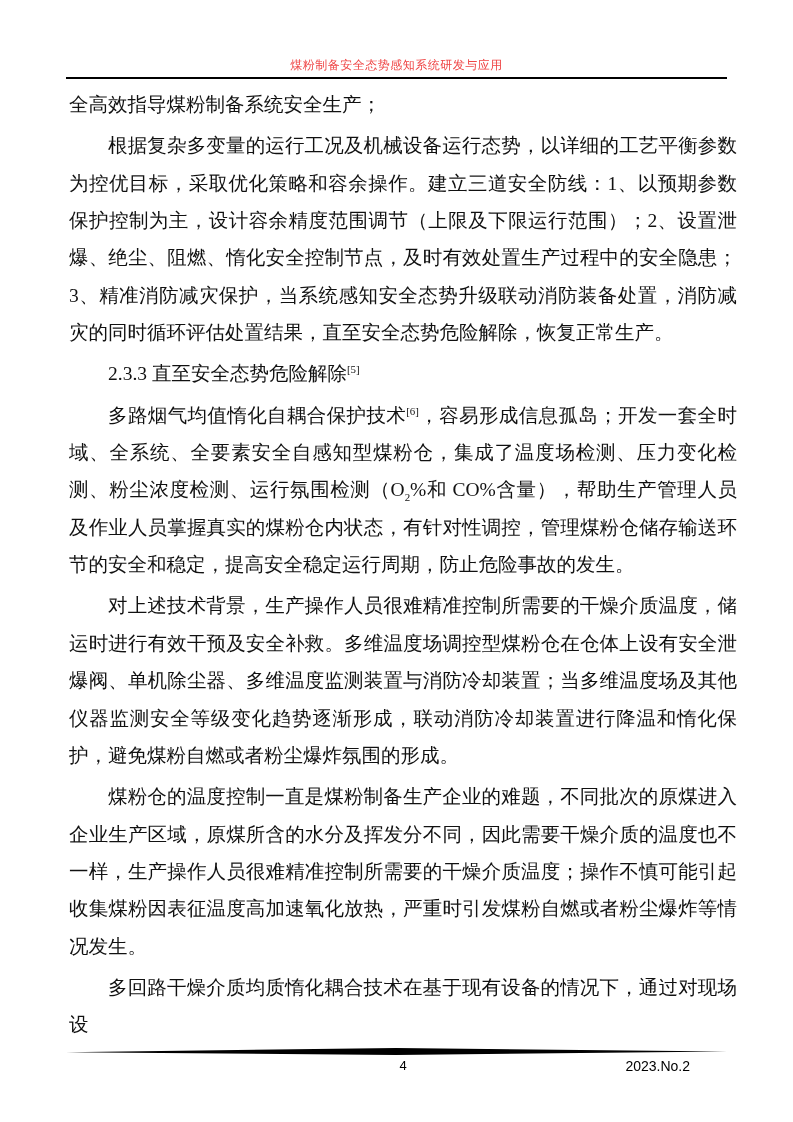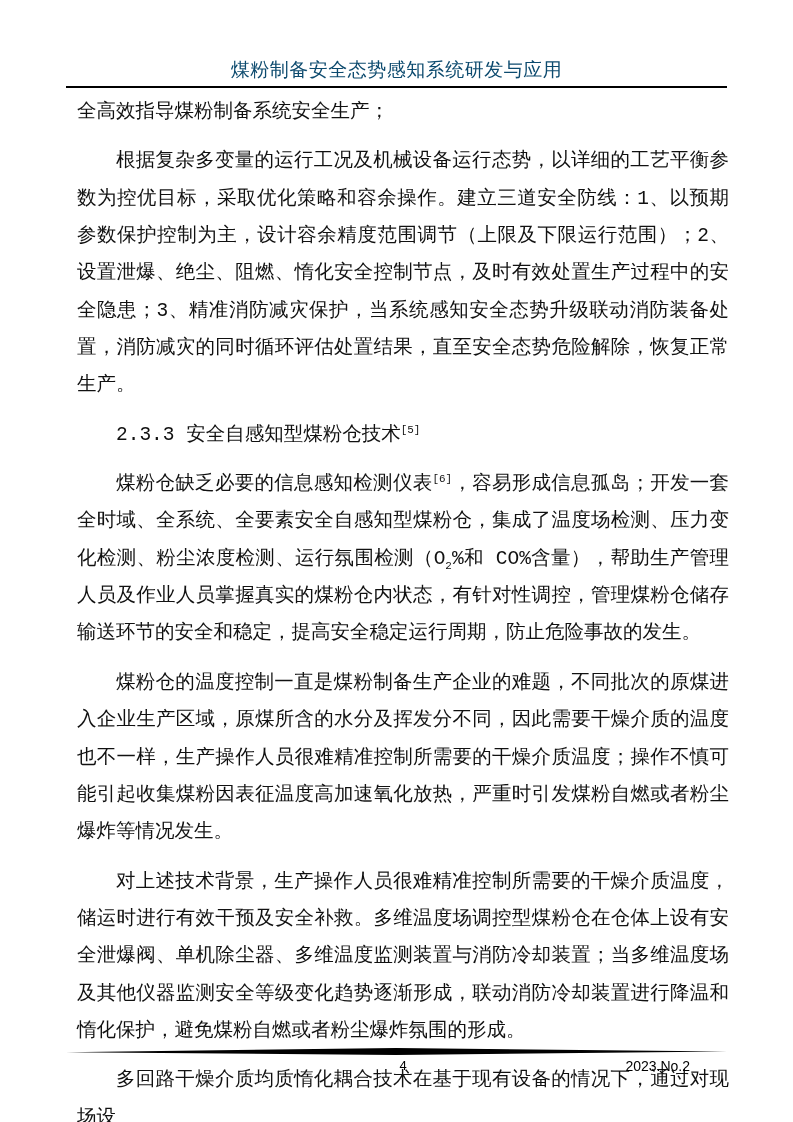--- a/index.html
+++ b/index.html
@@ -16,41 +16,40 @@
     overflow: hidden;
     font-family: "Liberation Serif", "DejaVu Serif", serif;
   }
   
   .header {
     position: absolute;
     top: 57px;
     left: 66px;
     width: 661px;
     text-align: center;
-    font-size: 19px;
+    font-size: 12px;
     letter-spacing: 0.5px;
-    color: #0c4a6e;
+    color: #ef4444;
     padding-bottom: 3px;
     border-bottom: 2px solid #000;
   }
   
   .content {
     position: absolute;
     top: 82px;
     left: 65px;
     width: 676px;
     font-size: 19.5px;
     line-height: 37.35px;
     color: #111;
   }
   .content p.block {
-    margin: 12px;
+    margin: 4px;
     text-align: justify;
     text-justify: inter-character;
-    font-family: Liberation Mono, monospace;
   }
   .content p.indent {
     text-indent: 2em;
   }
   .content sup {
     font-size: 0.56em;
     line-height: 0;
     vertical-align: super;
   }
   .content sub {
@@ -88,24 +87,24 @@
 </head>
 <body>
 
 <div class="page">
 
   <div class="header">煤粉制备安全态势感知系统研发与应用</div>
 
   <div class="content">
       <p class="block"><span>全高效指导煤粉制备系统安全生产；</span></p>
       <p class="block indent"><span>根据复杂多变量的运行工况及机械设备运行态势，以详细的工艺平衡参数为控优目标，采取优化策略和容余操作。建立三道安全防线：1、以预期参数保护控制为主，设计容余精度范围调节（上限及下限运行范围）；2、设置泄爆、绝尘、阻燃、惰化安全控制节点，及时有效处置生产过程中的安全隐患；3、精准消防减灾保护，当系统感知安全态势升级联动消防装备处置，消防减灾的同时循环评估处置结果，直至安全态势危险解除，恢复正常生产。</span></p>
-      <p class="block indent"><span>2.3.3 安全自感知型煤粉仓技术</span><sup>[5]</sup></p>
-      <p class="block indent"><span>煤粉仓缺乏必要的信息感知检测仪表</span><sup>[6]</sup><span>，容易形成信息孤岛；开发一套全时域、全系统、全要素安全自感知型煤粉仓，集成了温度场检测、压力变化检测、粉尘浓度检测、运行氛围检测（O</span><sub>2</sub><span>%和 CO%含量），帮助生产管理人员及作业人员掌握真实的煤粉仓内状态，有针对性调控，管理煤粉仓储存输送环节的安全和稳定，提高安全稳定运行周期，防止危险事故的发生。</span></p>
+      <p class="block indent"><span>2.3.3 直至安全态势危险解除</span><sup>[5]</sup></p>
+      <p class="block indent"><span>多路烟气均值惰化自耦合保护技术</span><sup>[6]</sup><span>，容易形成信息孤岛；开发一套全时域、全系统、全要素安全自感知型煤粉仓，集成了温度场检测、压力变化检测、粉尘浓度检测、运行氛围检测（O</span><sub>2</sub><span>%和 CO%含量），帮助生产管理人员及作业人员掌握真实的煤粉仓内状态，有针对性调控，管理煤粉仓储存输送环节的安全和稳定，提高安全稳定运行周期，防止危险事故的发生。</span></p>
+      <p class="block indent"><span>对上述技术背景，生产操作人员很难精准控制所需要的干燥介质温度，储运时进行有效干预及安全补救。多维温度场调控型煤粉仓在仓体上设有安全泄爆阀、单机除尘器、多维温度监测装置与消防冷却装置；当多维温度场及其他仪器监测安全等级变化趋势逐渐形成，联动消防冷却装置进行降温和惰化保护，避免煤粉自燃或者粉尘爆炸氛围的形成。</span></p>
       <p class="block indent"><span>煤粉仓的温度控制一直是煤粉制备生产企业的难题，不同批次的原煤进入企业生产区域，原煤所含的水分及挥发分不同，因此需要干燥介质的温度也不一样，生产操作人员很难精准控制所需要的干燥介质温度；操作不慎可能引起收集煤粉因表征温度高加速氧化放热，严重时引发煤粉自燃或者粉尘爆炸等情况发生。</span></p>
-      <p class="block indent"><span>对上述技术背景，生产操作人员很难精准控制所需要的干燥介质温度，储运时进行有效干预及安全补救。多维温度场调控型煤粉仓在仓体上设有安全泄爆阀、单机除尘器、多维温度监测装置与消防冷却装置；当多维温度场及其他仪器监测安全等级变化趋势逐渐形成，联动消防冷却装置进行降温和惰化保护，避免煤粉自燃或者粉尘爆炸氛围的形成。</span></p>
       <p class="block indent"><span>多回路干燥介质均质惰化耦合技术在基于现有设备的情况下，通过对现场设</span></p>
     </div>
 
   <svg class="footer-rule" viewBox="0 0 661 9" preserveAspectRatio="none">
     <polygon points="0,5.2 330,1 661,4.6 330,8" fill="#000"></polygon>
   </svg>
 
   <div class="footer-page-number">4</div>
 
   <div class="footer-issue">2023.No.2</div>

